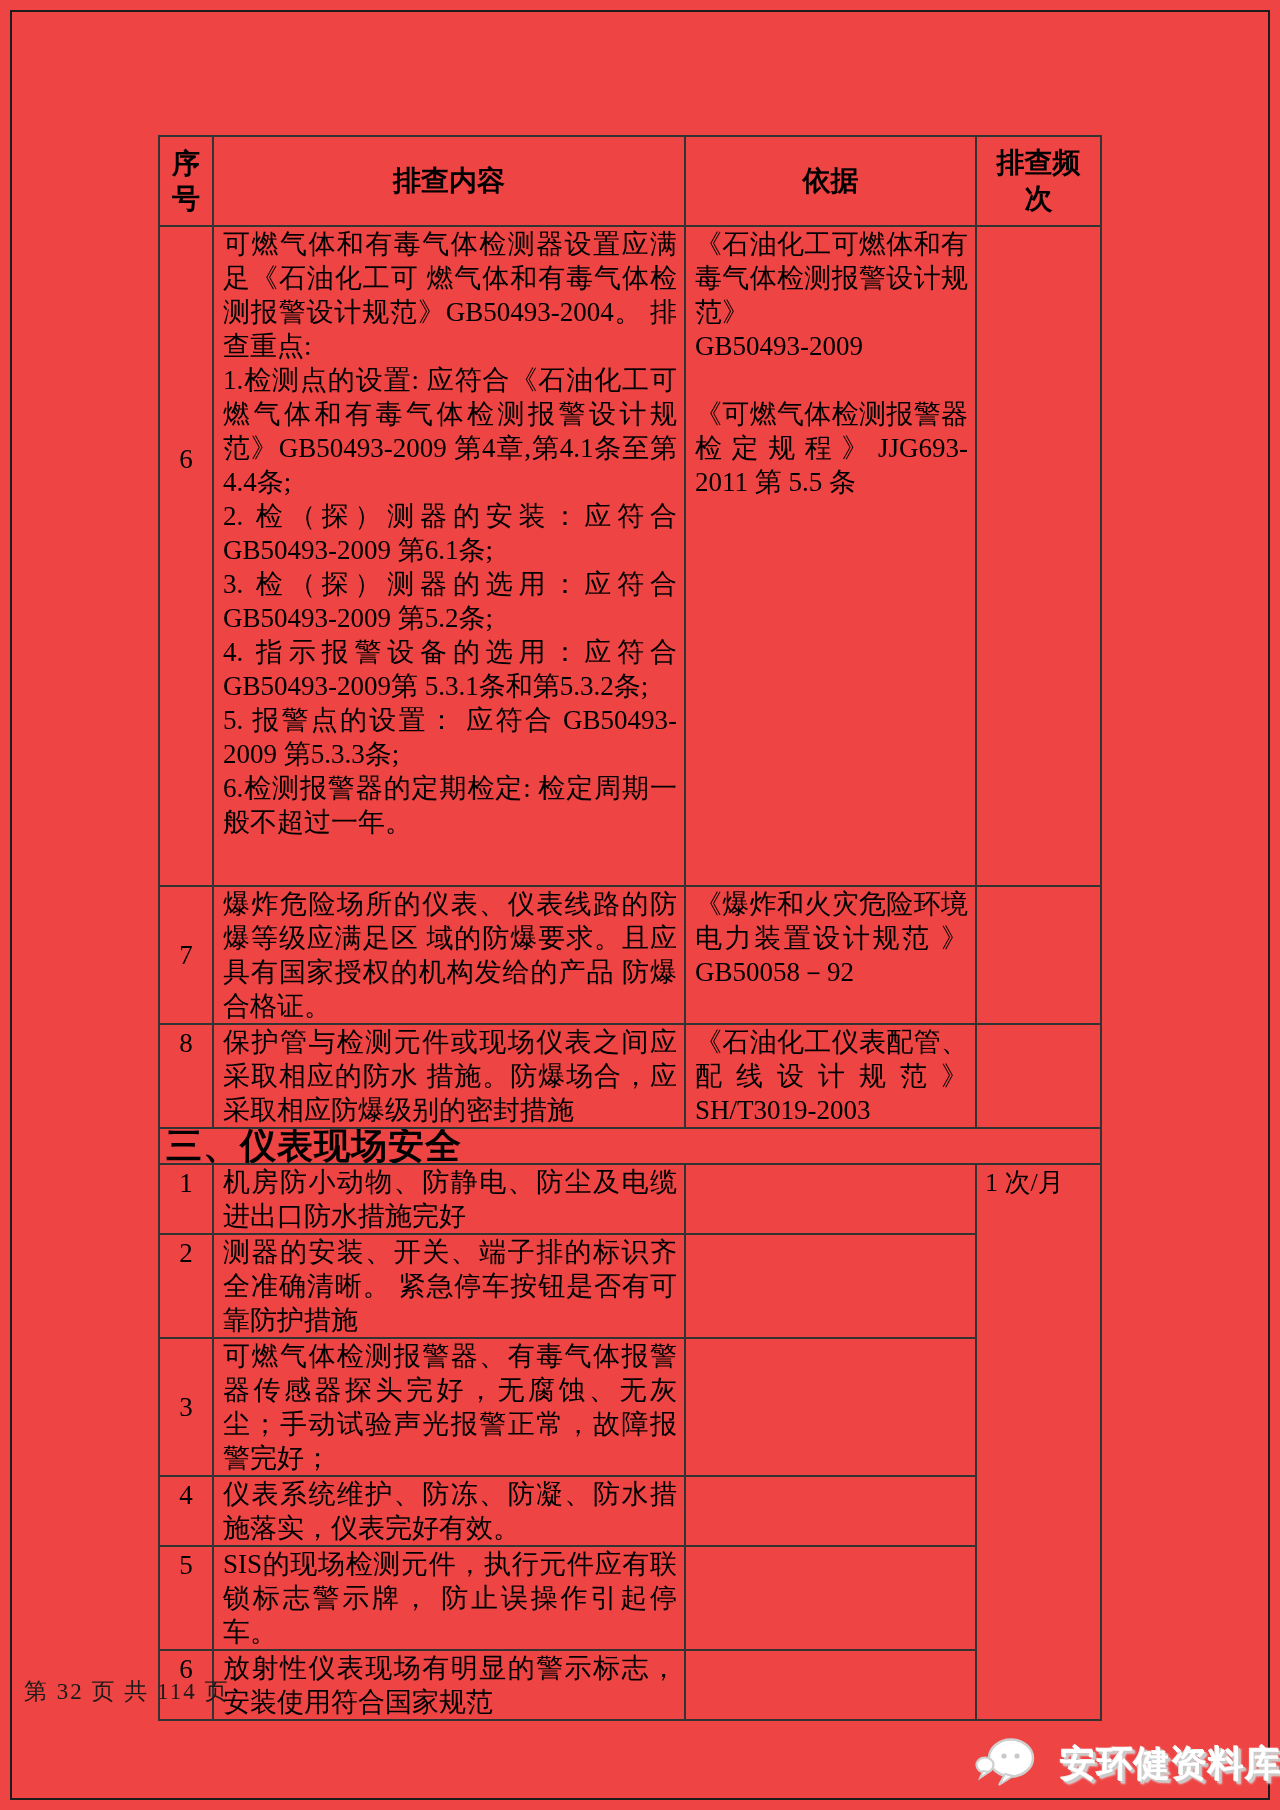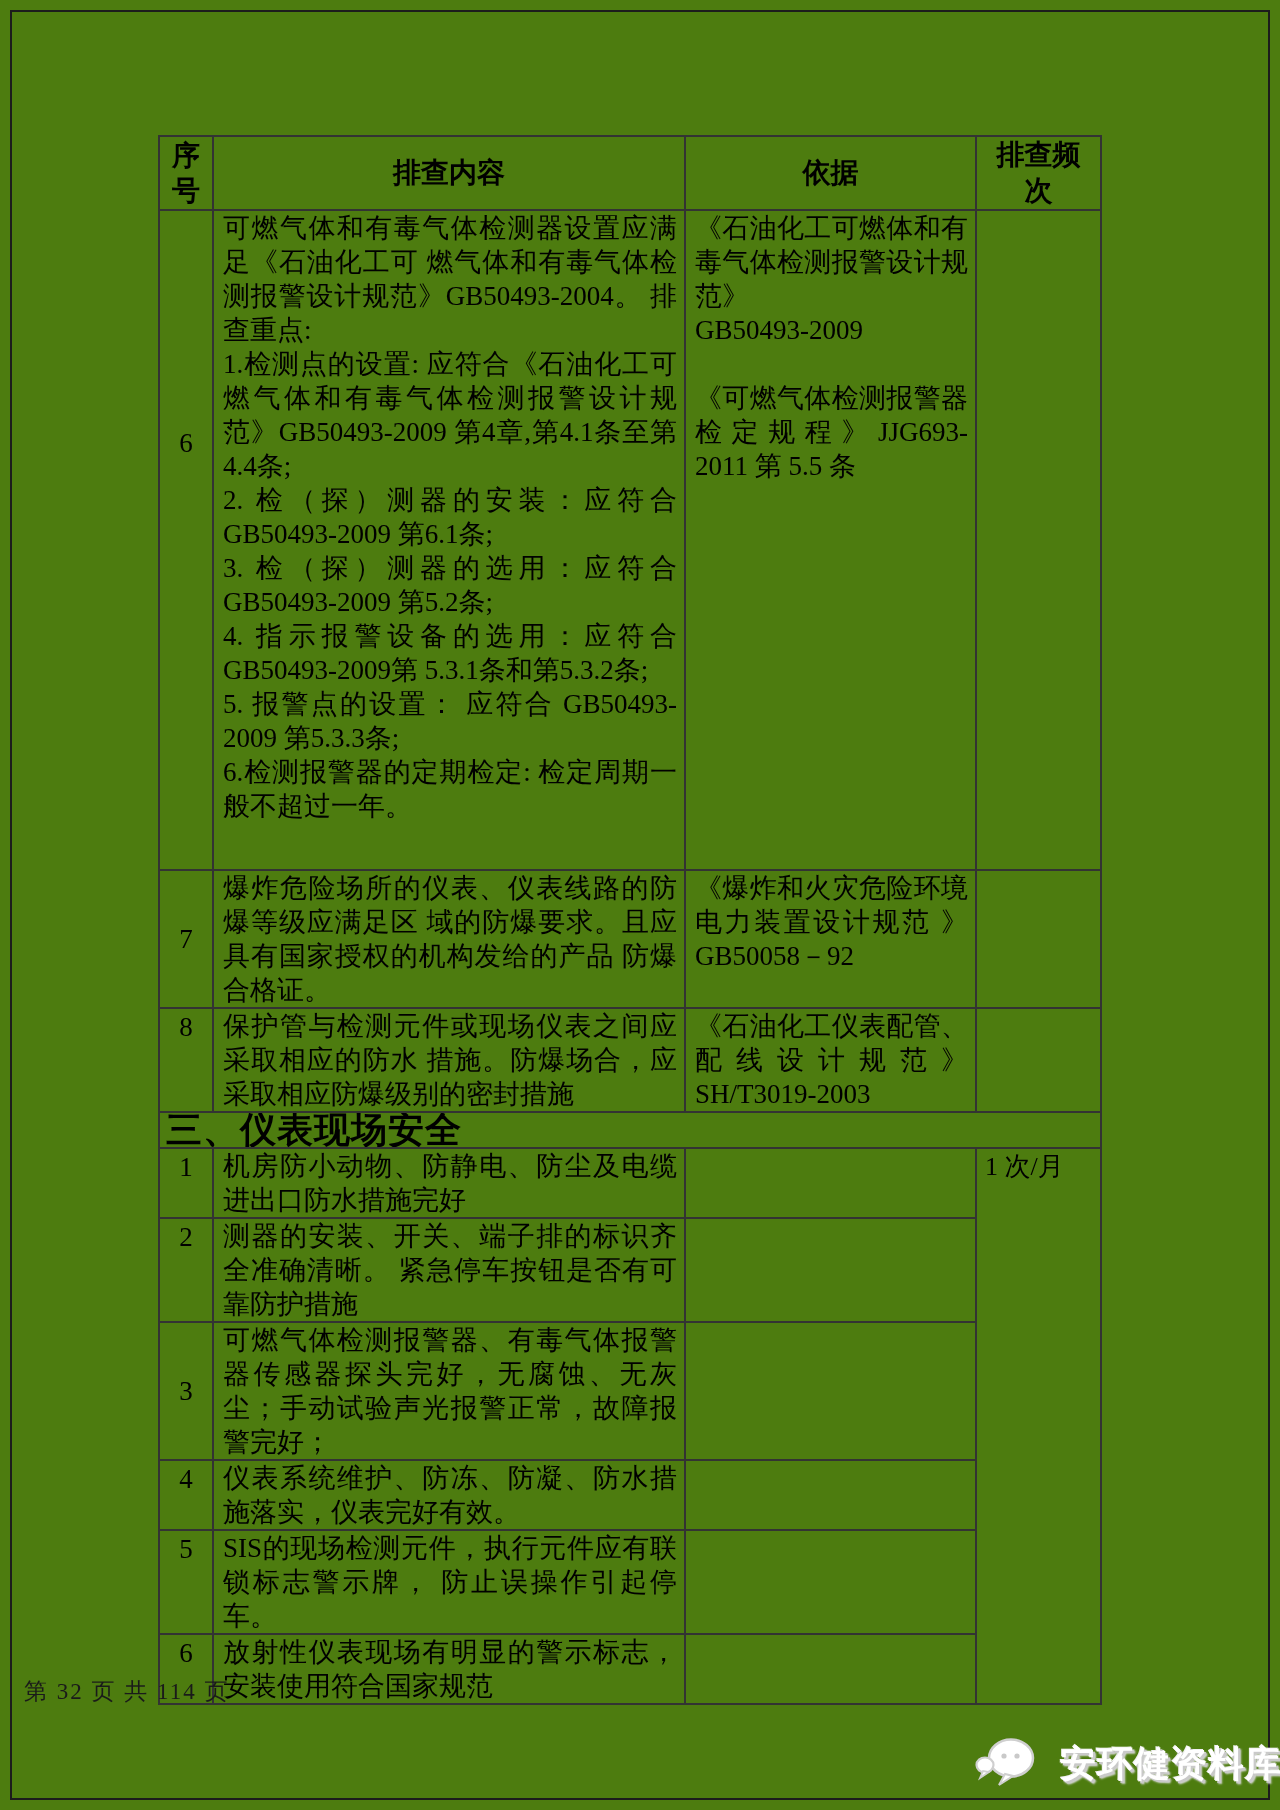--- a/index.html
+++ b/index.html
@@ -1,34 +1,34 @@
 <!DOCTYPE html>
 <html><head>
 <meta charset="utf-8">
 <style>
   html,body { margin:0; padding:0; background:#e8e8e8; }
   .sheet {
-    position:relative; width:1280px; height:1810px; background:#4d7c0f;
+    position:relative; width:1280px; height:1810px; background:#ef4444;
     font-family:"Liberation Serif","DejaVu Serif",serif; color:#000;
     overflow:hidden; margin:0 auto;
   }
   .frame { position:absolute; inset:10px; border:2px solid #1c1c1c; pointer-events:none; }
 
   table.checklist {
     position:absolute; left:158px; top:135px; width:942px;
     border-collapse:collapse; table-layout:fixed;
   }
   .checklist td, .checklist th {
     border:2px solid #333; vertical-align:top;
     font-size:27px; line-height:34px; font-weight:normal;
     padding:0 7px 0 9px; overflow:hidden;
   }
   .checklist th { text-align:center; vertical-align:middle; font-weight:bold; font-size:28px; padding:0 2px; }
   .no-head  { width:32px;  margin:0 auto; line-height:35px; }
-  .freq-head{ width:90px;  margin:0 auto; line-height:36px; }
+  .freq-head{ width:90px;  margin:8px auto; line-height:36px; }
 
   tr.h-head{ height:65px; }  tr.h-r6 { height:660px; } tr.h-r7 { height:137px; }
   tr.h-r8  { height:101px; } tr.h-sec{ height:34px;  } tr.h-s1 { height:68px; }
   tr.h-s2  { height:100px; } tr.h-s3 { height:102px; } tr.h-s4 { height:70px; }
   tr.h-s5  { height:68px; }  tr.h-s6 { height:67px; }
 
   td.num { text-align:center; padding:0 2px; }
   td.num-top { vertical-align:top; padding-top:1px; }
   td.num-mid { vertical-align:middle; }
   td.num-r6  { vertical-align:top; padding-top:215px; }

